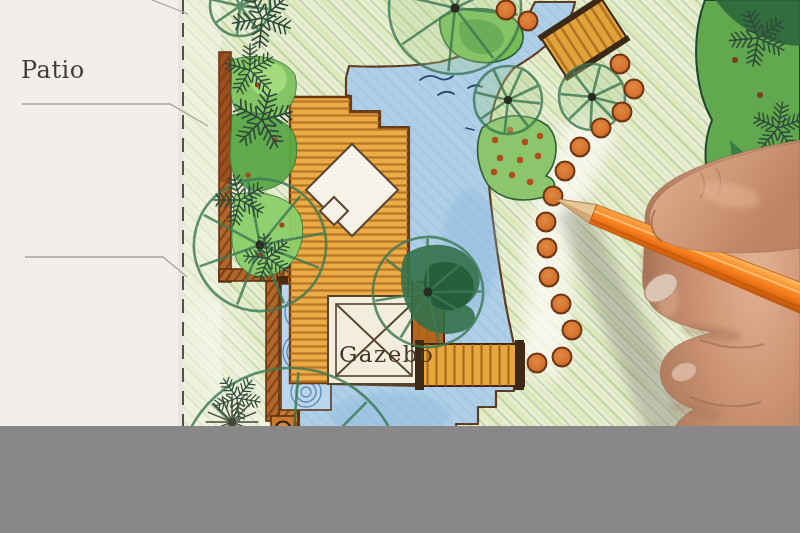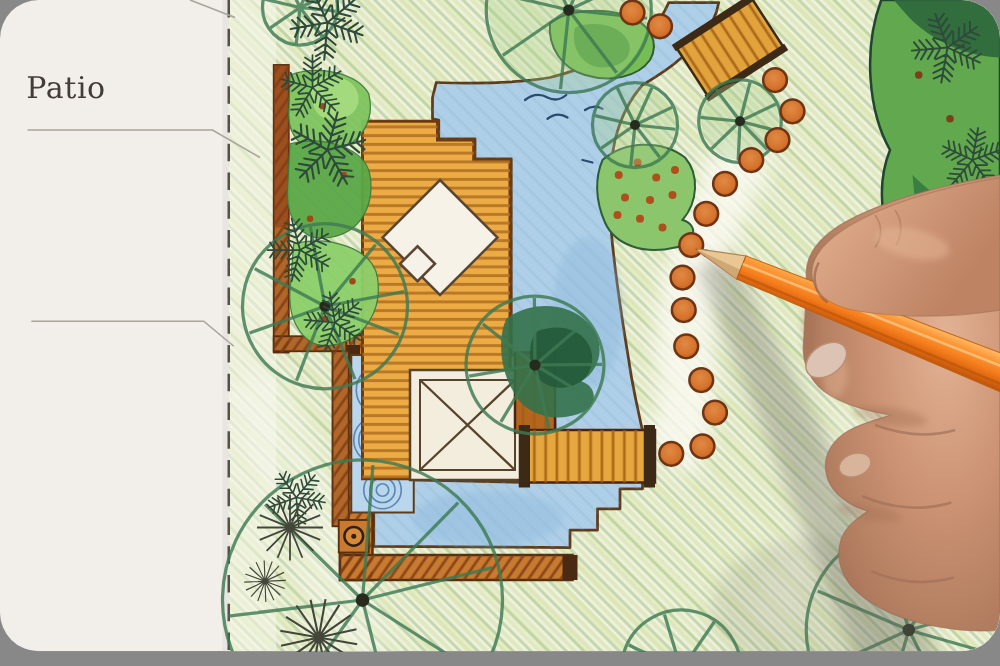--- a/index.html
+++ b/index.html
@@ -1,17 +1,17 @@
 <!DOCTYPE html>
 <html><head>
 <meta charset="utf-8">
 <style>
   html,body{margin:0;padding:0;background:#888;}
-  #stage{position:relative;width:800px;height:521px;overflow:hidden;background:#f2efeb;
-         font-family:"DejaVu Serif","Liberation Serif",serif;border-radius:31px;}
+  #stage{position:relative;width:800px;height:426px;overflow:hidden;background:#f2efeb;
+         font-family:"DejaVu Serif","Liberation Serif",serif;}
   #drawing{position:absolute;left:0;top:0;}
   .anno{position:absolute;color:#453c3a;letter-spacing:.5px;font-size:24px;line-height:1;}
   .plan-label{position:absolute;color:#44372a;font-size:23px;letter-spacing:1.5px;line-height:1;}
   .tree{stroke:#3e7a54;fill:none;stroke-width:2.6;opacity:.82;}
   .treedot{fill:#262b1e;}
   .fern{stroke:#2e4a3a;fill:none;stroke-width:1.4;stroke-linecap:round;}
   .spiky{stroke:#42473a;fill:none;stroke-width:1.3;}
   .ripple{stroke:#5b87b4;fill:none;stroke-width:1.3;}
   .wave{stroke:#2a4a6e;fill:none;stroke-width:1.8;stroke-linecap:round;}
   .crease{stroke:#a1705a;stroke-width:2;fill:none;opacity:.7;}
@@ -330,13 +330,14 @@
 
   <g>
     <path d="M800,142 C757,149 712,161 679,181 C658,194 647,208 650,223 C653,238 669,247 694,250 C724,254 762,254 800,248 Z" fill="url(#thumbGrad)" stroke="#9a6b52" stroke-width="1" stroke-opacity=".5"></path>
     <path d="M655,210 C649,221 651,234 662,242" stroke="#8d5c44" stroke-width="2" fill="none" opacity=".6"></path>
     <path d="M700,172 C706,180 706,190 700,198 M716,168 C722,176 722,188 717,196" stroke="#a87a5e" stroke-width="1.5" fill="none" opacity=".6"></path>
     <ellipse cx="730" cy="195" rx="30" ry="12" fill="#e8bb9b" opacity=".45" filter="url(#blurSoft)" transform="rotate(12 730 195)"></ellipse>
   </g>
 </svg>
 
 <div class="anno" style="left:21px;top:58px">Patio</div>
+<div class="plan-label" style="left:339px;top:343px">Gazebo</div>
 </div>
 
 </body></html>

